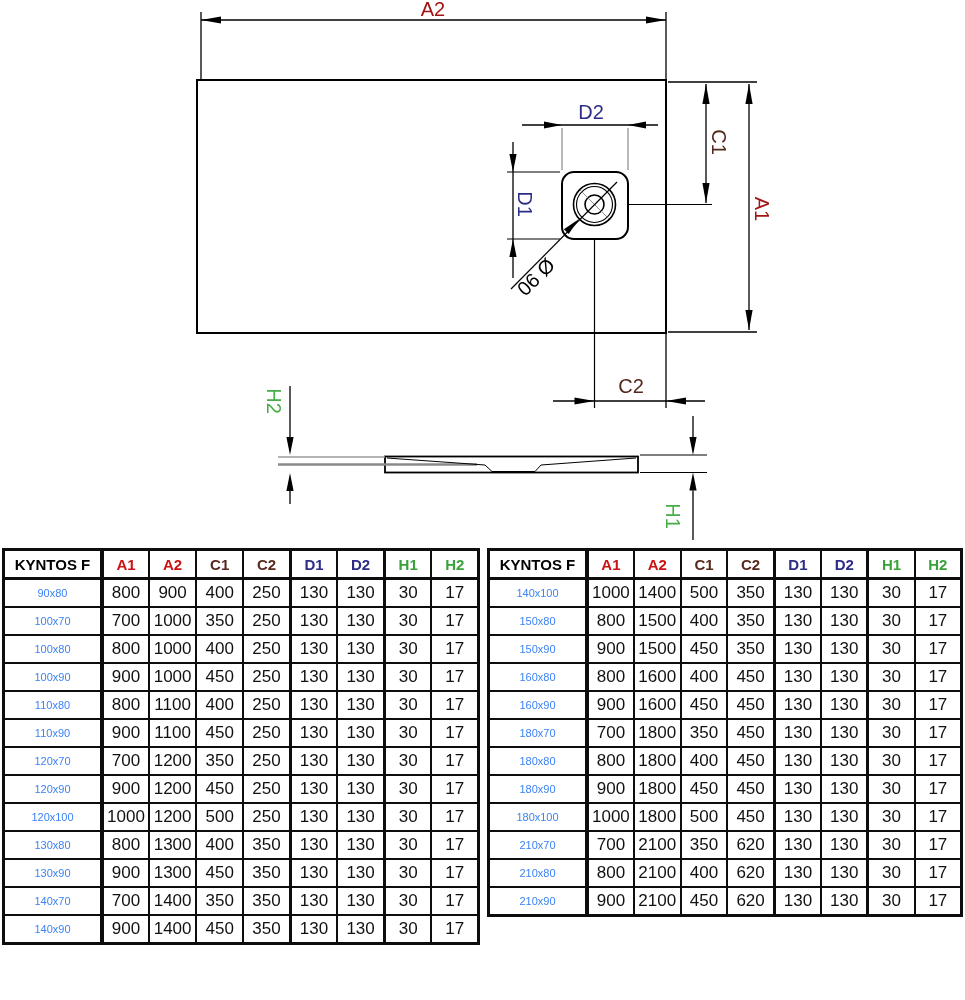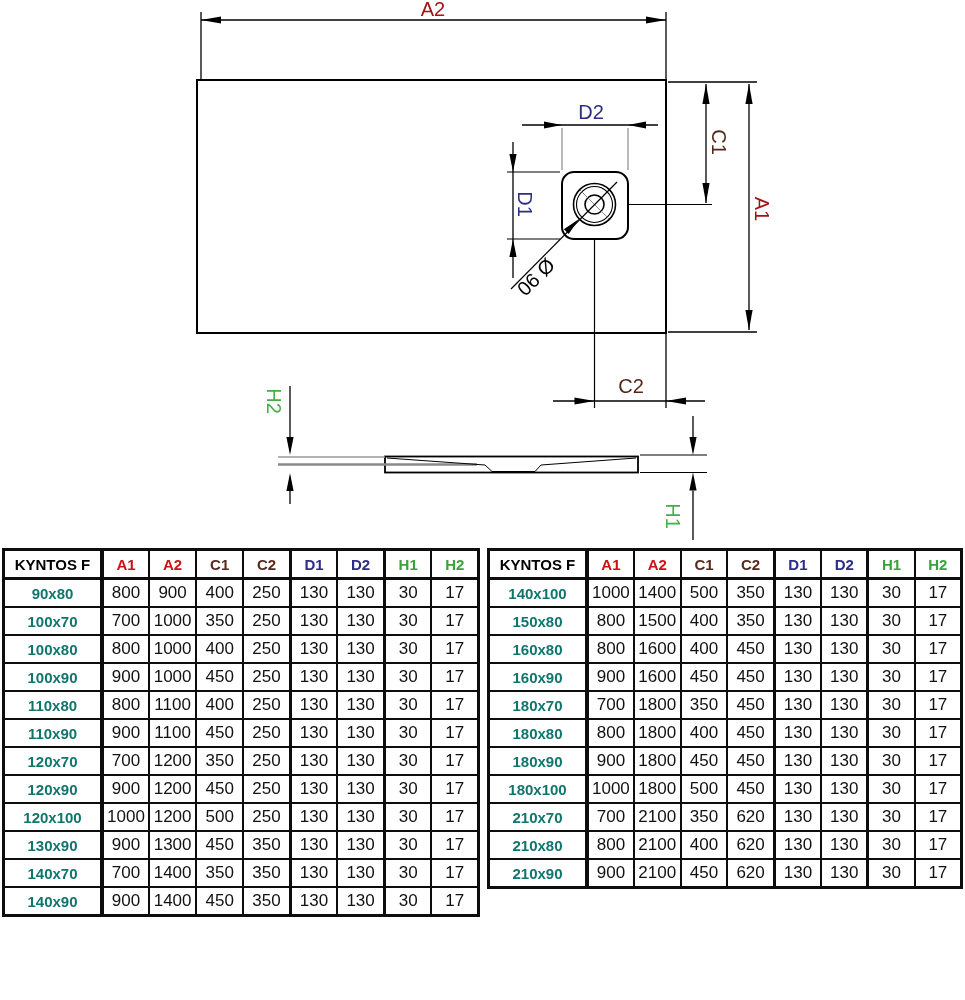--- a/index.html
+++ b/index.html
@@ -14,21 +14,21 @@
     font-family:"Liberation Sans", sans-serif;position:absolute;top:548px;
   }
   #table-left{left:2px;width:478px;}
   #table-right{left:487px;width:476px;}
   .spec-table th,.spec-table td{
     border:2px solid #0d0d0d;text-align:center;vertical-align:middle;
     height:26px;padding:0;overflow:hidden;white-space:nowrap;
   }
   .spec-table th{font-size:15px;font-weight:bold;}
   .spec-table td{font-size:17px;font-weight:400;color:#111;}
-  .spec-table td.size-cell{font-size:15px;font-weight:bold;color:#0f766e;}
+  .spec-table td.size-cell{font-size:11px;font-weight:normal;color:#3b82f6;}
   .spec-table th:first-child,.spec-table td:first-child{width:95px;border-right-width:4px;margin-top:39px;}
   .spec-table th:nth-child(6),.spec-table td:nth-child(6){border-left-width:3px;}
   .spec-table th:nth-child(8),.spec-table td:nth-child(8){border-left-width:3px;}
   .spec-table tr>*:first-child{border-left-width:3px;}
   .spec-table tr>*:last-child{border-right-width:3px;}
   .spec-table tr:first-child>*{border-top-width:3px;}
   .spec-table tr:last-child>*{border-bottom-width:3px;}
 </style>
 </head>
 <body>
@@ -260,20 +260,31 @@
         <td class="value-cell">1000</td>
         <td class="value-cell">1200</td>
         <td class="value-cell">500</td>
         <td class="value-cell">250</td>
         <td class="value-cell">130</td>
         <td class="value-cell">130</td>
         <td class="value-cell">30</td>
         <td class="value-cell">17</td>
       </tr>
       <tr>
+        <td class="size-cell">130x80</td>
+        <td class="value-cell">800</td>
+        <td class="value-cell">1300</td>
+        <td class="value-cell">400</td>
+        <td class="value-cell">350</td>
+        <td class="value-cell">130</td>
+        <td class="value-cell">130</td>
+        <td class="value-cell">30</td>
+        <td class="value-cell">17</td>
+      </tr>
+      <tr>
         <td class="size-cell">130x90</td>
         <td class="value-cell">900</td>
         <td class="value-cell">1300</td>
         <td class="value-cell">450</td>
         <td class="value-cell">350</td>
         <td class="value-cell">130</td>
         <td class="value-cell">130</td>
         <td class="value-cell">30</td>
         <td class="value-cell">17</td>
       </tr>
@@ -332,20 +343,31 @@
         <td class="value-cell">800</td>
         <td class="value-cell">1500</td>
         <td class="value-cell">400</td>
         <td class="value-cell">350</td>
         <td class="value-cell">130</td>
         <td class="value-cell">130</td>
         <td class="value-cell">30</td>
         <td class="value-cell">17</td>
       </tr>
       <tr>
+        <td class="size-cell">150x90</td>
+        <td class="value-cell">900</td>
+        <td class="value-cell">1500</td>
+        <td class="value-cell">450</td>
+        <td class="value-cell">350</td>
+        <td class="value-cell">130</td>
+        <td class="value-cell">130</td>
+        <td class="value-cell">30</td>
+        <td class="value-cell">17</td>
+      </tr>
+      <tr>
         <td class="size-cell">160x80</td>
         <td class="value-cell">800</td>
         <td class="value-cell">1600</td>
         <td class="value-cell">400</td>
         <td class="value-cell">450</td>
         <td class="value-cell">130</td>
         <td class="value-cell">130</td>
         <td class="value-cell">30</td>
         <td class="value-cell">17</td>
       </tr>

